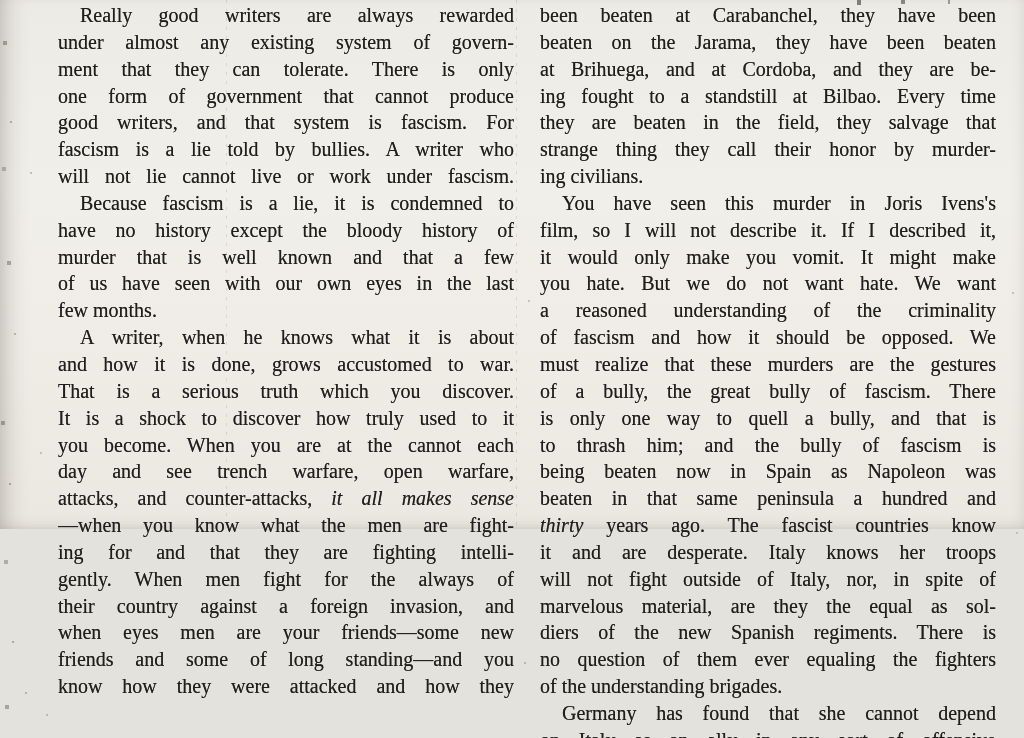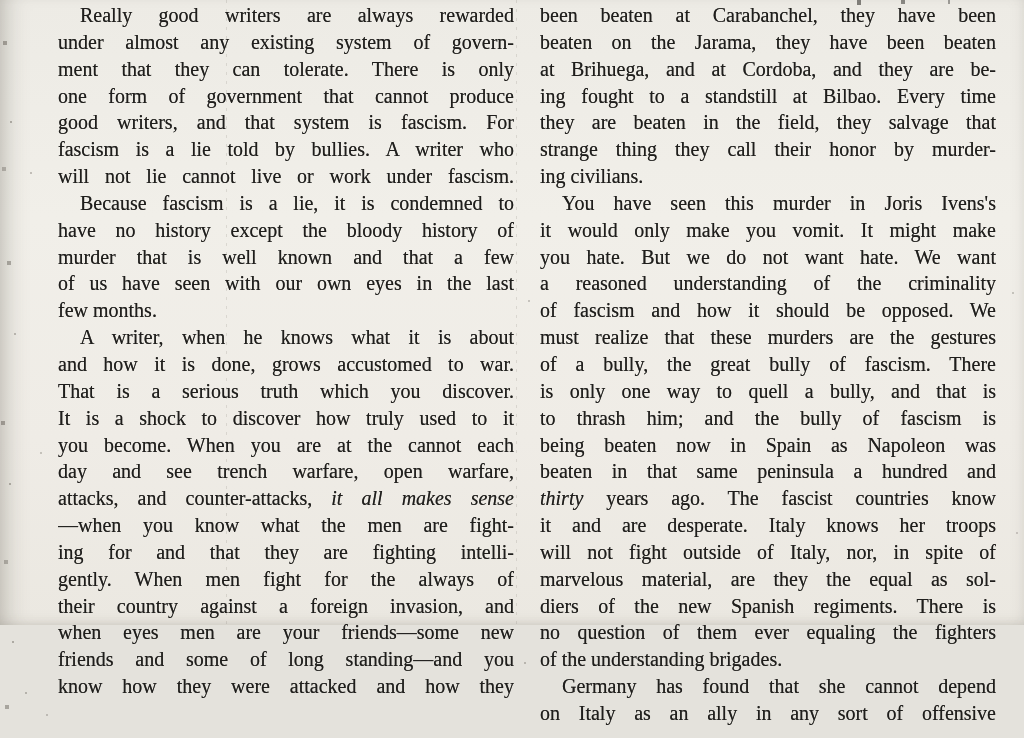--- a/index.html
+++ b/index.html
@@ -3,21 +3,21 @@
 <meta charset="utf-8">
 <style>
   html, body {
     margin: 0; padding: 0;
     width: 1024px; height: 738px;
     overflow: hidden;
     background: #e4e2dc;
   }
   .page {
     position: relative;
-    width: 1024px; height: 625px;
+    width: 1024px; height: 529px;
     background: linear-gradient(180deg, #edebe5 0%, #f1efe9 35%, #efece6 70%, #ebe8e1 100%);
     font-family: "Liberation Serif", "DejaVu Serif", serif;
     color: #1f1e1c;
     box-shadow: inset 22px 0 26px -20px rgba(95,90,80,0.40),
                 inset -10px 0 18px -14px rgba(95,90,80,0.22),
                 inset 0 -10px 16px -12px rgba(95,90,80,0.25);
   }
   .column {
     position: absolute; top: 0; height: 738px;
     padding-top: 2px;
@@ -114,20 +114,21 @@
     </div>
   <div class="column col-right">
       <div class="line">been beaten at Carabanchel, they have been</div>
       <div class="line">beaten on the Jarama, they have been beaten</div>
       <div class="line">at Brihuega, and at Cordoba, and they are be-</div>
       <div class="line">ing fought to a standstill at Bilbao. Every time</div>
       <div class="line">they are beaten in the field, they salvage that</div>
       <div class="line">strange thing they call their honor by murder-</div>
       <div class="line short">ing civilians.</div>
       <div class="line indent">You have seen this murder in Joris Ivens's</div>
+      <div class="line">film, so I will not describe it. If I described it,</div>
       <div class="line">it would only make you vomit. It might make</div>
       <div class="line">you hate. But we do not want hate. We want</div>
       <div class="line">a reasoned understanding of the criminality</div>
       <div class="line">of fascism and how it should be opposed. We</div>
       <div class="line">must realize that these murders are the gestures</div>
       <div class="line">of a bully, the great bully of fascism. There</div>
       <div class="line">is only one way to quell a bully, and that is</div>
       <div class="line">to thrash him; and the bully of fascism is</div>
       <div class="line">being beaten now in Spain as Napoleon was</div>
       <div class="line">beaten in that same peninsula a hundred and</div>

